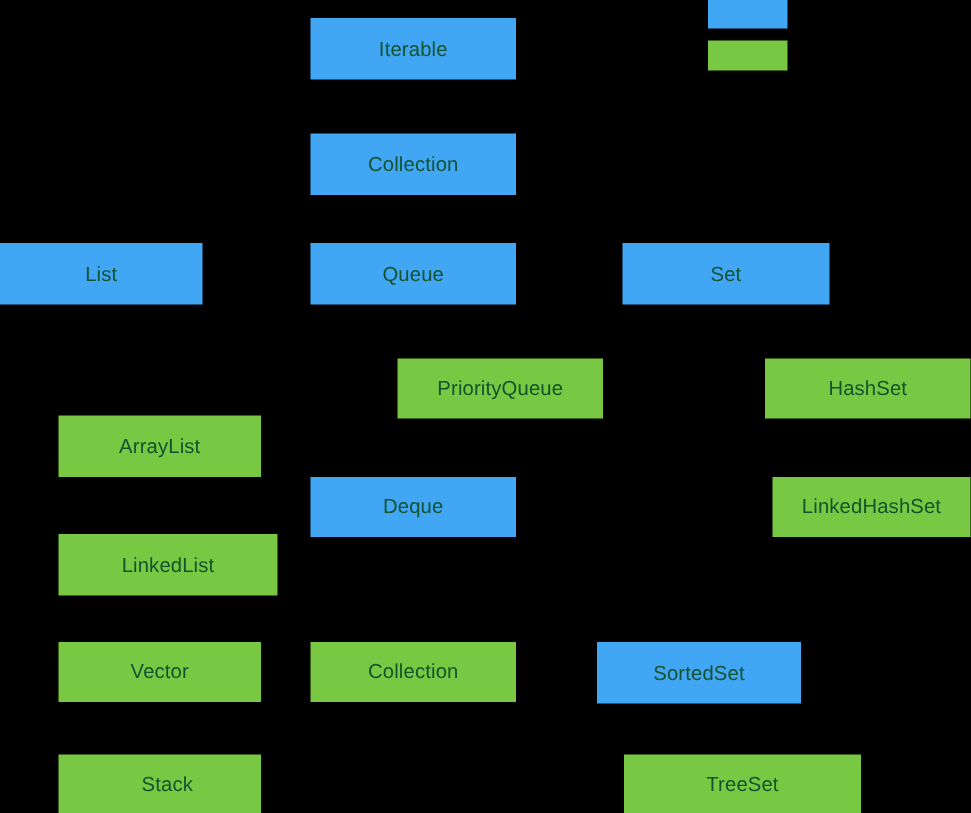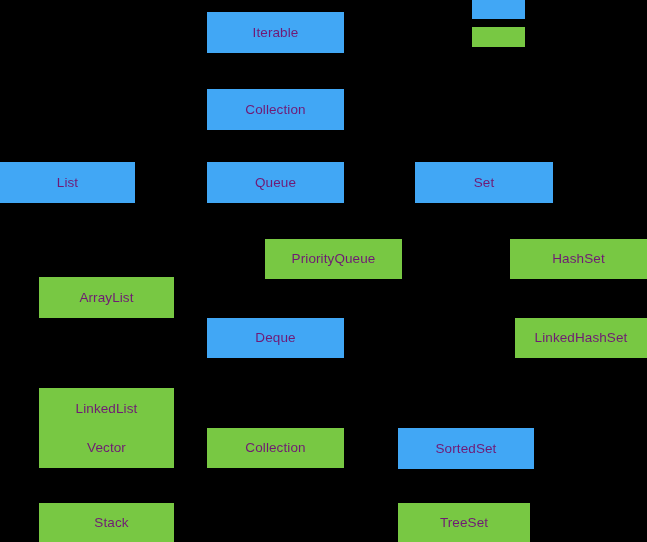--- a/index.html
+++ b/index.html
@@ -17,21 +17,21 @@
     position: relative;
     width: 647px;
     height: 542px;
     background: #000000;
   }
   .node {
     position: absolute;
     display: flex;
     align-items: center;
     justify-content: center;
-    color: #701a75;
+    color: #14532d;
     font-size: 13.5px;
     font-weight: 400;
     letter-spacing: 0.1px;
     line-height: 1;
     text-align: center;
     box-sizing: border-box;
     white-space: nowrap;
     overflow: hidden;
   }
   .node.iface {
@@ -108,36 +108,36 @@
       </div>
       <div class="node impl" style="left: 39px; top: 277px; width: 135px; height: 41px;">
         <span>ArrayList</span>
       </div>
       <div class="node iface" style="left: 207px; top: 318px; width: 137px; height: 40px;">
         <span>Deque</span>
       </div>
       <div class="node impl" style="left: 515px; top: 318px; width: 132px; height: 40px;">
         <span>LinkedHashSet</span>
       </div>
-      <div class="node impl" style="left: 39px; top: 356px; width: 135px; height: 41px; margin-top: 32px;">
+      <div class="node impl" style="left: 39px; top: 356px; width: 146px; height: 41px;">
         <span>LinkedList</span>
       </div>
       <div class="node impl" style="left: 39px; top: 428px; width: 135px; height: 40px;">
         <span>Vector</span>
       </div>
       <div class="node impl" style="left: 207px; top: 428px; width: 137px; height: 40px;">
         <span>Collection</span>
       </div>
       <div class="node iface" style="left: 398px; top: 428px; width: 136px; height: 41px; text-align: right;">
         <span>SortedSet</span>
       </div>
       <div class="node impl" style="left: 39px; top: 503px; width: 135px; height: 39px; padding-left: 10px;">
         <span>Stack</span>
       </div>
-      <div class="node impl" style="left: 398px; top: 503px; width: 132px; height: 39px;">
+      <div class="node impl" style="left: 416px; top: 503px; width: 158px; height: 39px;">
         <span>TreeSet</span>
       </div>
     </div>
   <div id="legend-layer">
       <div class="legend-swatch iface" style="left: 472px; top: 0px; width: 53px; height: 19px;"><span></span></div>
       <div class="legend-swatch impl" style="left: 472px; top: 27px; width: 53px; height: 20px;"><span></span></div>
     </div>
 
 </div>
 

